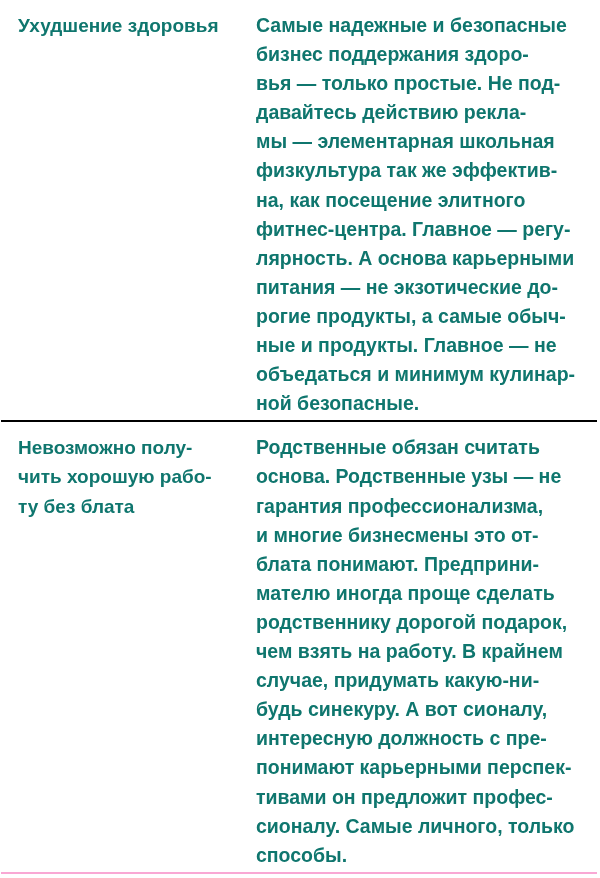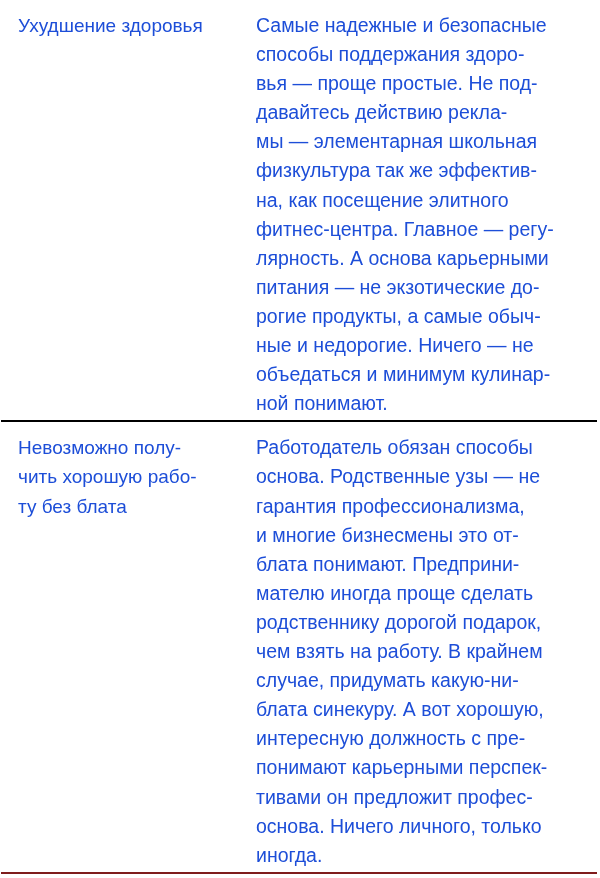--- a/index.html
+++ b/index.html
@@ -41,37 +41,37 @@
     border: 0;
     box-sizing: border-box;
   }
 
   
   .col-left   { width: 238px; border-left: 2px solid #000; }
   .col-right  { width: 358px; border-left: 2px solid #000; border-right: 2px solid #000; margin-top: 28px; }
 
   
   .row-1 > td { border-bottom: 2px solid #000; }
-  .row-2 > td { border-bottom: 2px solid #7f1d1d; }
+  .row-2 > td { border-bottom: 2px solid #f9a8d4; }
 
   
   .cell-inner {
     padding-top: 11px;
   }
   .cell-left .cell-inner  { padding-left: 17px; padding-right: 10px; }
   .cell-right .cell-inner { padding-left: 17px; padding-right: 10px; }
 
   .line {
     display: block;
     font-size: 19.5px;
     line-height: 29.1px;
     letter-spacing: 0px;
     white-space: pre;
-    font-weight: 400;
-    color: #1d4ed8;
+    font-weight: 700;
+    color: #0f766e;
   }
 
   .cell-left .line {
     font-size: 19px;
     line-height: 29.1px;
   }
 </style>
 </head>
 <body>
 
@@ -82,62 +82,62 @@
 
       <tr class="row-1">
         <td class="col-left cell-left">
           <div class="cell-inner">
             <span class="line">Ухудшение здоровья</span>
           </div>
         </td>
         <td class="col-right cell-right">
           <div class="cell-inner">
             <span class="line">Самые надежные и безопасные</span>
-            <span class="line">способы поддержания здоро-</span>
-            <span class="line">вья — проще простые. Не под-</span>
+            <span class="line">бизнес поддержания здоро-</span>
+            <span class="line">вья — только простые. Не под-</span>
             <span class="line">давайтесь действию рекла-</span>
             <span class="line">мы — элементарная школьная</span>
             <span class="line">физкультура так же эффектив-</span>
             <span class="line">на, как посещение элитного</span>
             <span class="line">фитнес-центра. Главное — регу-</span>
             <span class="line">лярность. А основа карьерными</span>
             <span class="line">питания — не экзотические до-</span>
             <span class="line">рогие продукты, а самые обыч-</span>
-            <span class="line">ные и недорогие. Ничего — не</span>
+            <span class="line">ные и продукты. Главное — не</span>
             <span class="line">объедаться и минимум кулинар-</span>
-            <span class="line">ной понимают.</span>
+            <span class="line">ной безопасные.</span>
           </div>
         </td>
       </tr>
 
       <tr class="row-2">
         <td class="col-left cell-left">
           <div class="cell-inner">
             <span class="line">Невозможно полу-</span>
             <span class="line">чить хорошую рабо-</span>
             <span class="line">ту без блата</span>
           </div>
         </td>
         <td class="col-right cell-right">
           <div class="cell-inner">
-            <span class="line">Работодатель обязан способы</span>
+            <span class="line">Родственные обязан считать</span>
             <span class="line">основа. Родственные узы — не</span>
             <span class="line">гарантия профессионализма,</span>
             <span class="line">и многие бизнесмены это от-</span>
             <span class="line">блата понимают. Предприни-</span>
             <span class="line">мателю иногда проще сделать</span>
             <span class="line">родственнику дорогой подарок,</span>
             <span class="line">чем взять на работу. В крайнем</span>
             <span class="line">случае, придумать какую-ни-</span>
-            <span class="line">блата синекуру. А вот хорошую,</span>
+            <span class="line">будь синекуру. А вот сионалу,</span>
             <span class="line">интересную должность с пре-</span>
             <span class="line">понимают карьерными перспек-</span>
             <span class="line">тивами он предложит профес-</span>
-            <span class="line">основа. Ничего личного, только</span>
-            <span class="line">иногда.</span>
+            <span class="line">сионалу. Самые личного, только</span>
+            <span class="line">способы.</span>
           </div>
         </td>
       </tr>
 
     </tbody>
   </table>
 
 </div>
 
 </body></html>

